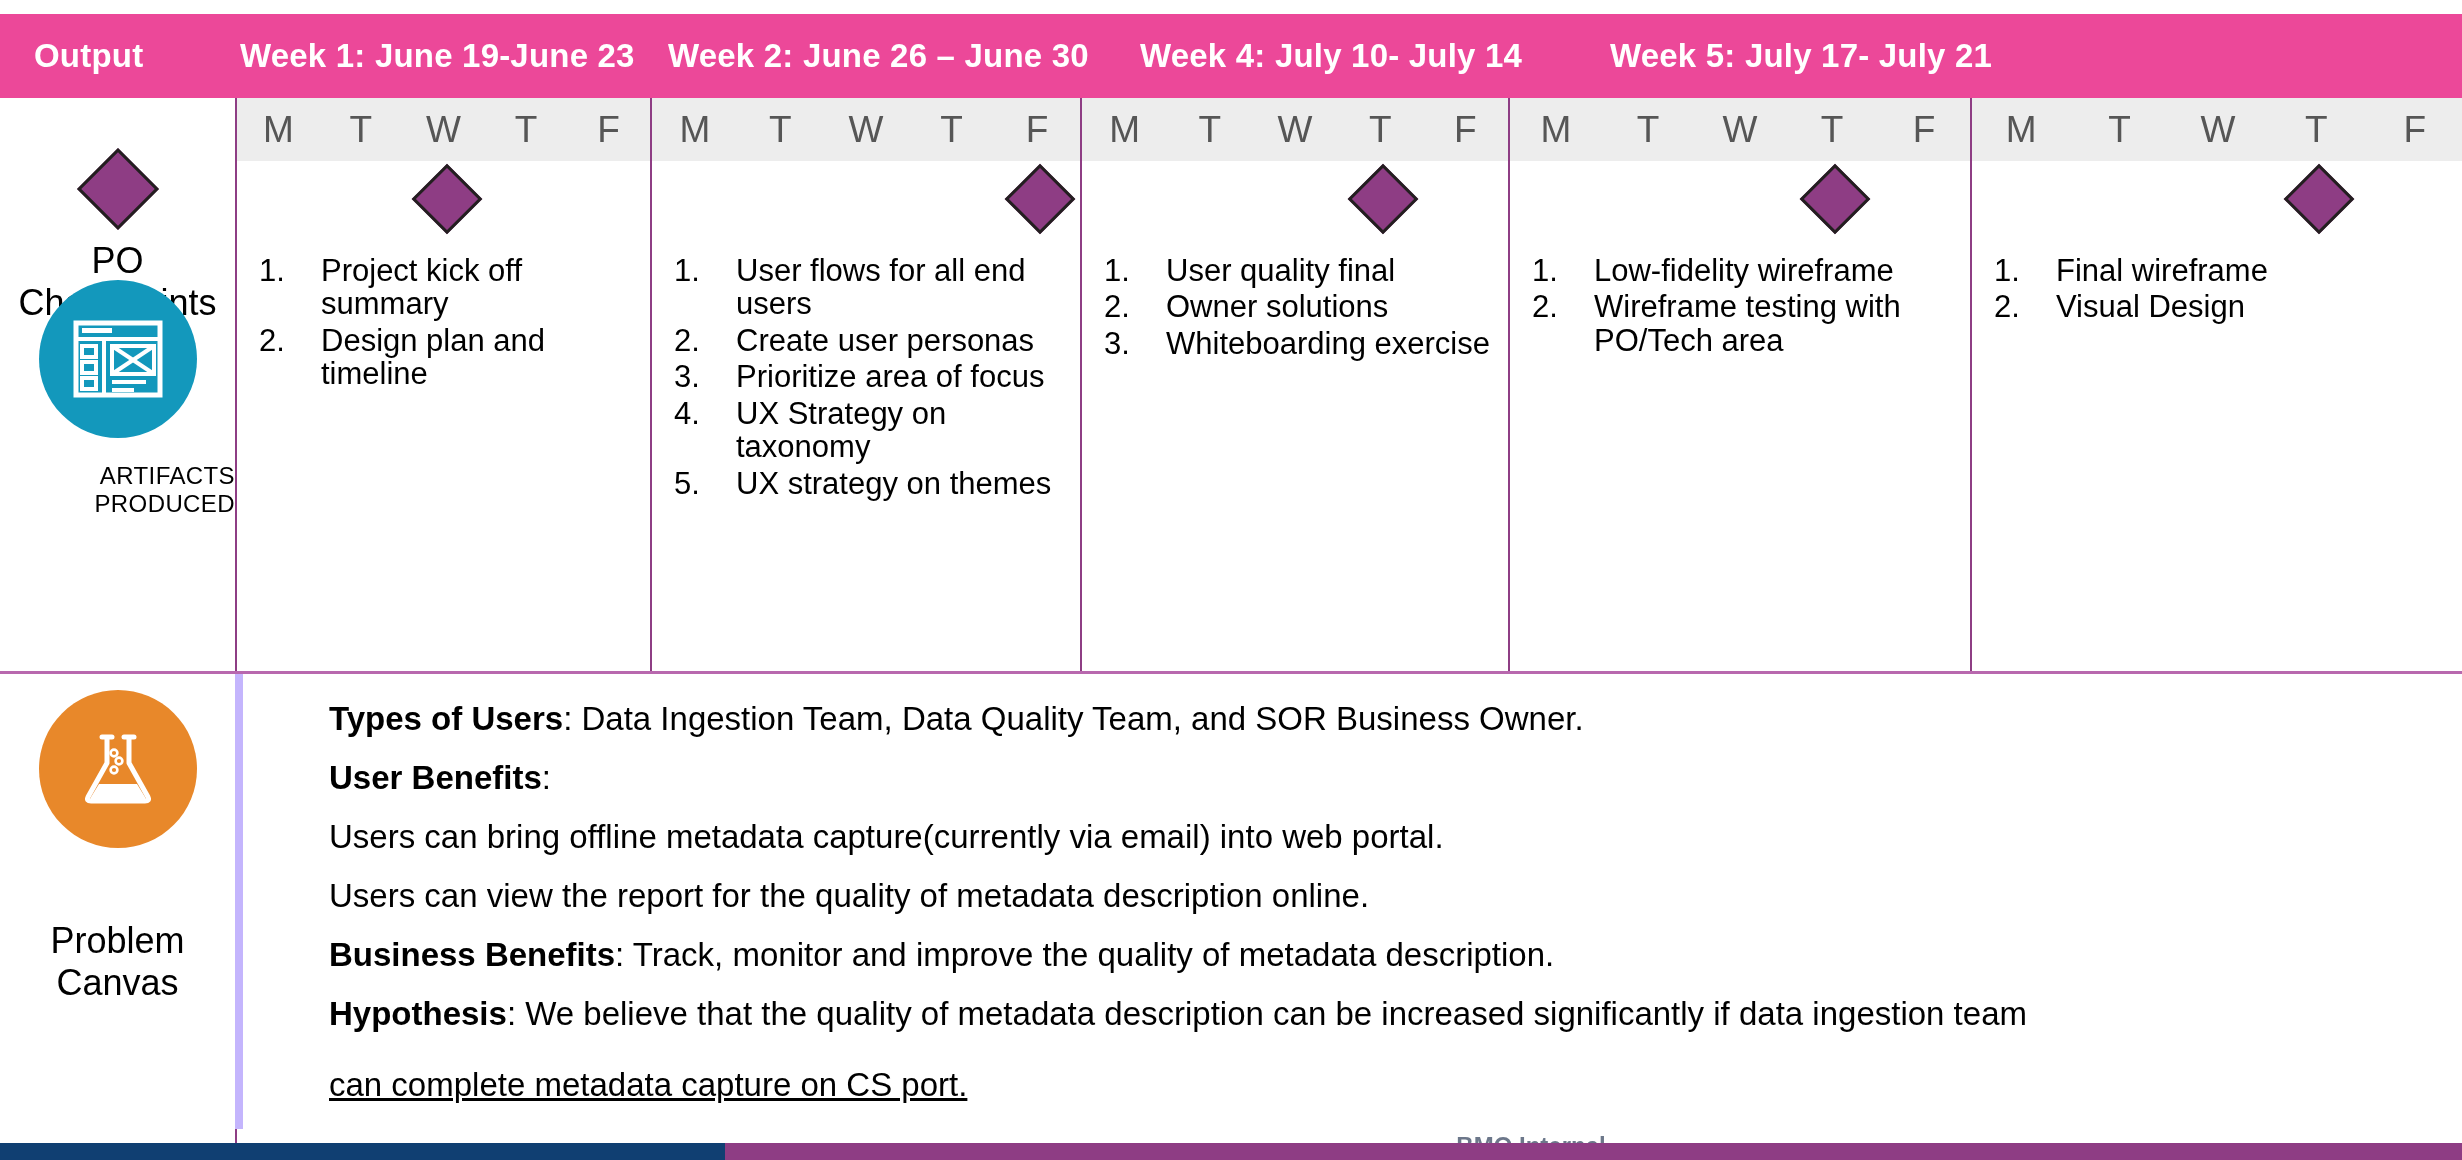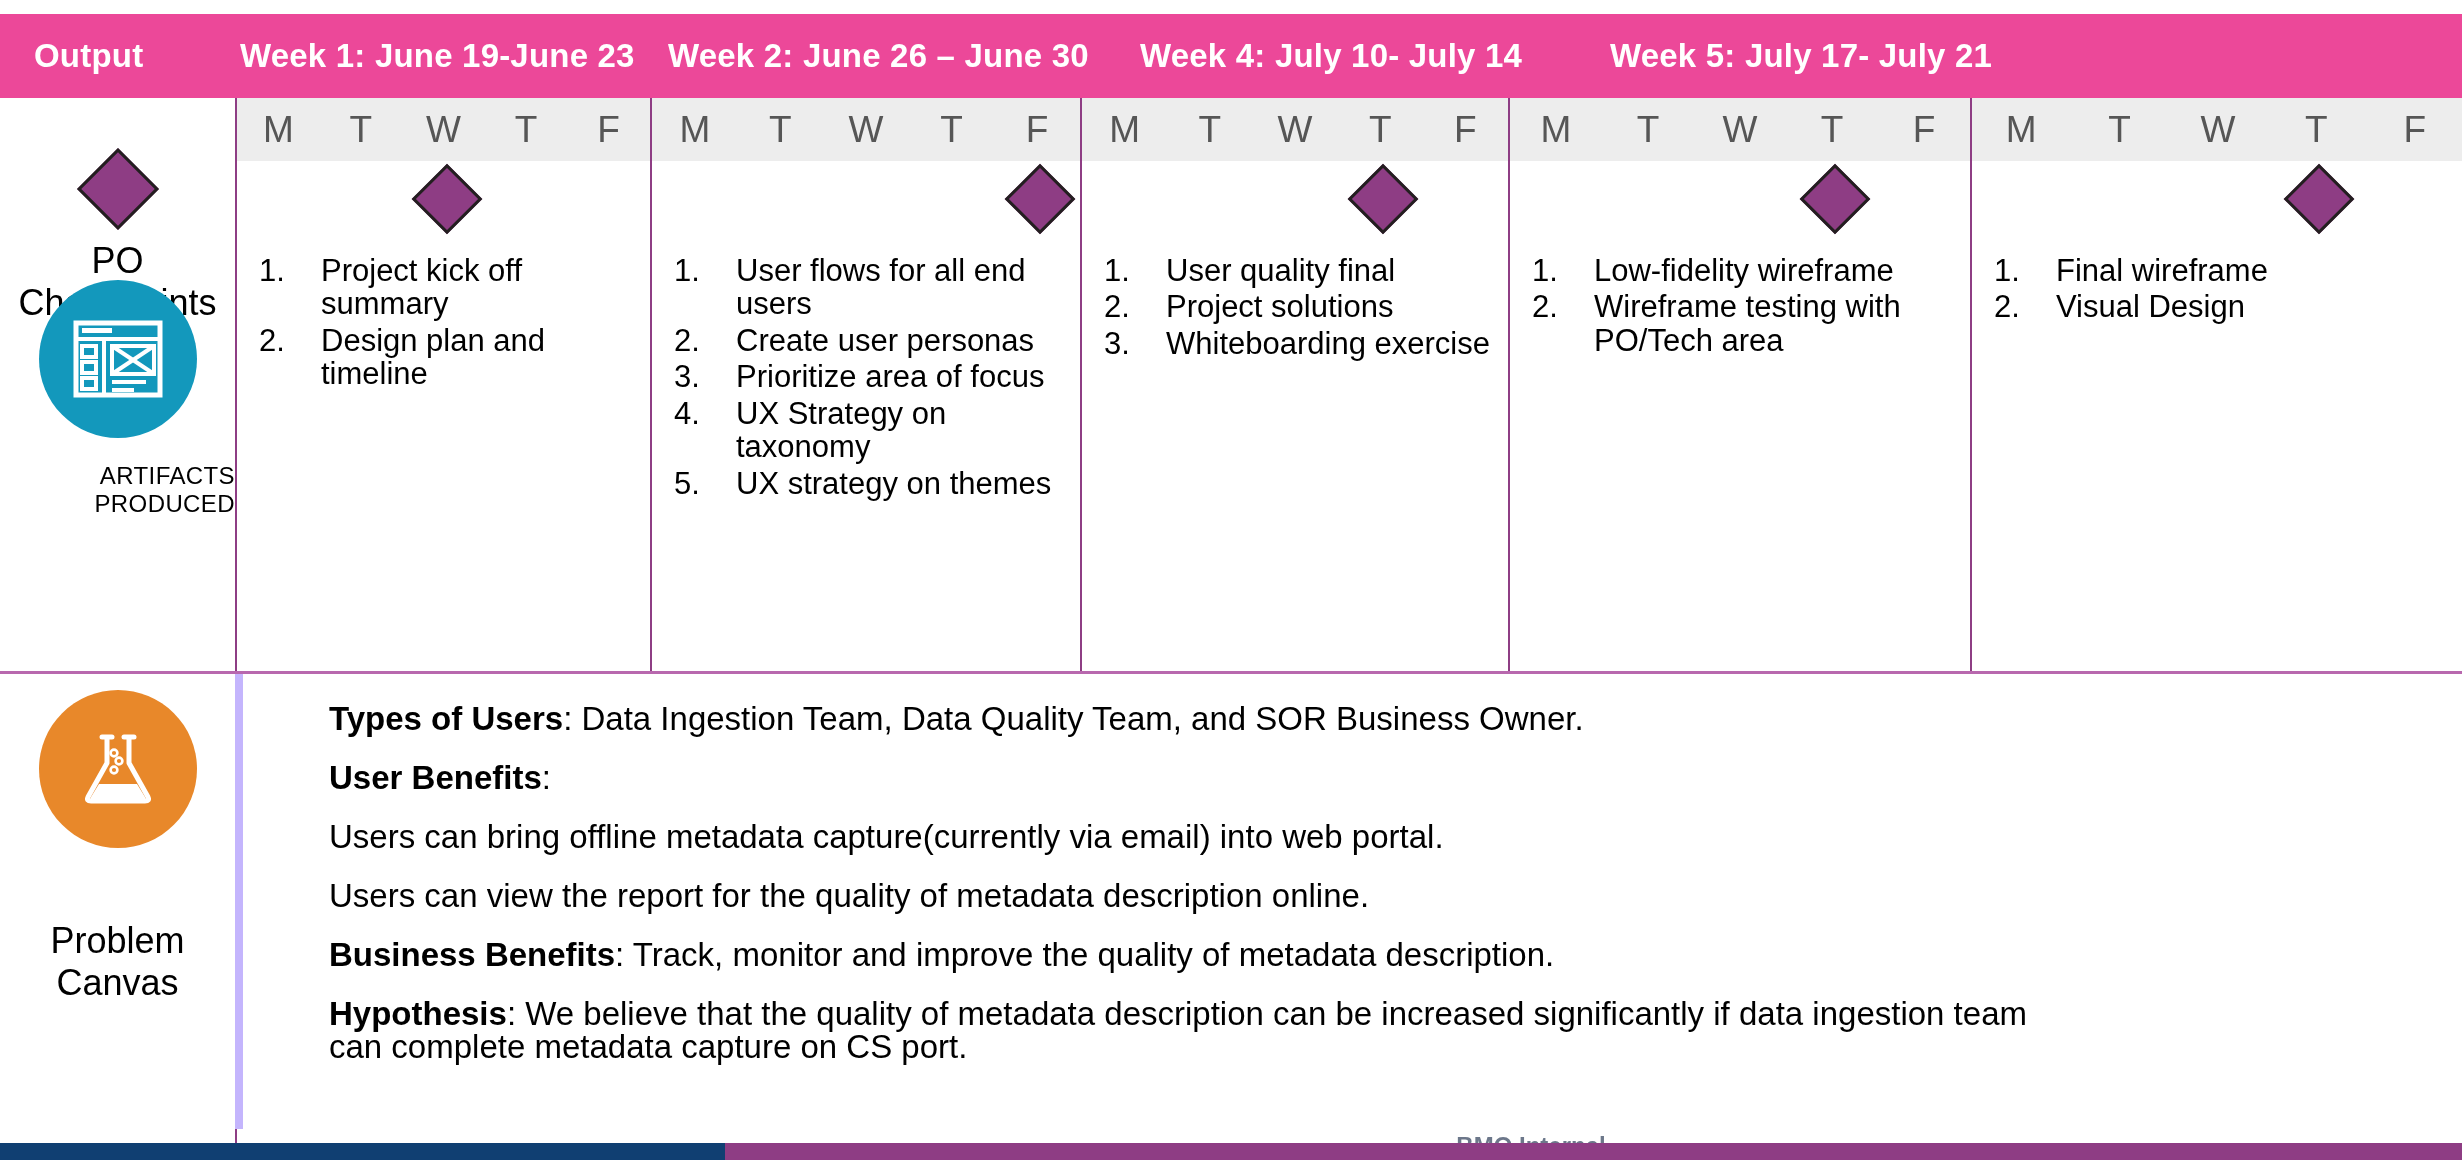--- a/index.html
+++ b/index.html
@@ -387,21 +387,21 @@
       <div class="milestone-row">
         <div class="diamond dm-3"></div>
       </div>
       <ul class="task-list">
         <li class="task-item">
           <span class="task-num">1.</span>
           <span class="task-text">User quality final</span>
         </li>
         <li class="task-item">
           <span class="task-num">2.</span>
-          <span class="task-text">Project solutions</span>
+          <span class="task-text">Owner solutions</span>
         </li>
         <li class="task-item">
           <span class="task-num">3.</span>
           <span class="task-text">Whiteboarding exercise</span>
         </li>
       </ul>
     </div>
 
     <div class="week-col w4">
       <div class="days-row">
@@ -485,21 +485,21 @@
     </div>
     <div class="canvas-line">
       <span>Users can view the report for the quality of metadata description online.</span>
     </div>
     <div class="canvas-line">
       <span class="lead">Business Benefits</span><span>: Track, monitor and improve the quality of metadata description.</span>
     </div>
     <div class="canvas-line wrapline">
       <span class="lead">Hypothesis</span><span>: We believe that the quality of metadata description can be increased significantly if data ingestion team</span>
     </div>
-    <div class="canvas-line" style="">
+    <div class="canvas-line" style="margin-top:38px;text-decoration:underline;">
       <span>can complete metadata capture on CS port.</span>
     </div>
   </div>
 </div>
 
 <div class="vrule-tall"></div>
 <div class="footer-watermark">
   <span>BMO Internal</span>
 </div>
 <div class="footer-bar">

